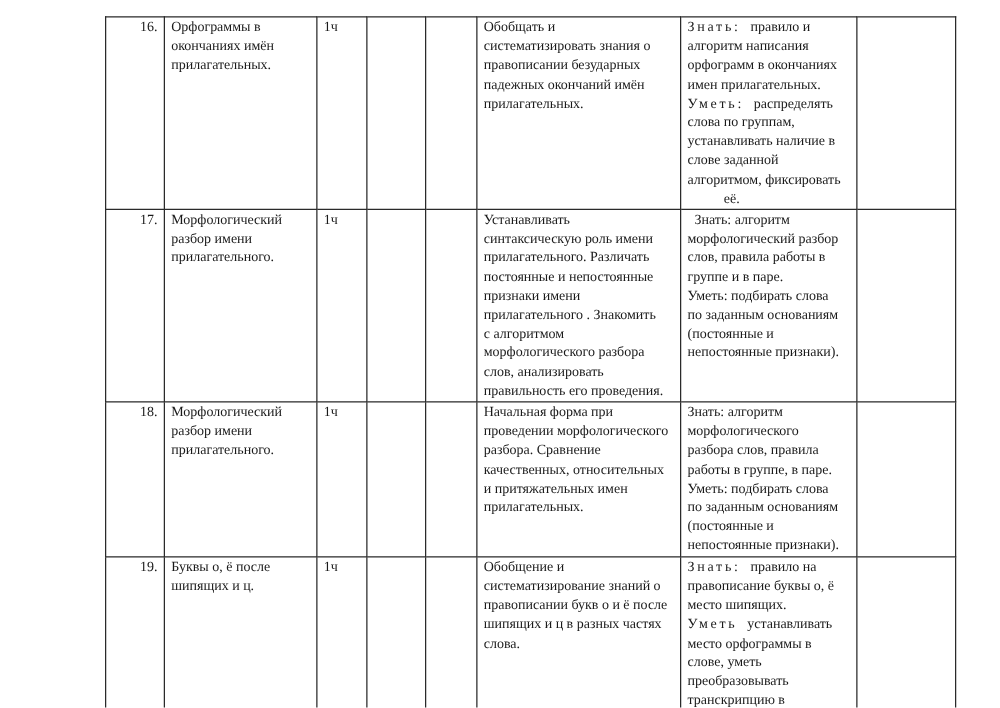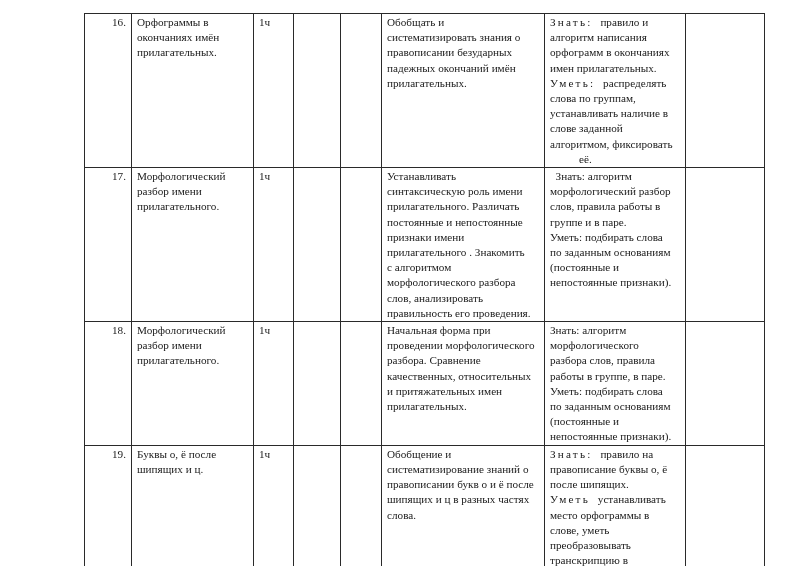--- a/index.html
+++ b/index.html
@@ -135,21 +135,21 @@
         <td>
           <span class="line">Обобщение  и</span>
           <span class="line">систематизирование знаний о</span>
           <span class="line">правописании букв о и ё после</span>
           <span class="line">шипящих и ц в разных частях</span>
           <span class="line">слова.</span>
         </td>
         <td>
           <span class="line"><span class="sp" style="white-space: pre;">Знать: </span><span style="white-space: pre;"> правило на</span></span>
           <span class="line"><span style="white-space: pre;">правописание буквы о, ё</span></span>
-          <span class="line"><span style="white-space: pre;">после шипящих.</span></span>
+          <span class="line"><span style="white-space: pre;">место шипящих.</span></span>
           <span class="line"><span class="sp" style="white-space: pre;">Уметь </span><span style="white-space: pre;"> устанавливать</span></span>
           <span class="line"><span style="white-space: pre;">место орфограммы в</span></span>
           <span class="line"><span style="white-space: pre;">слове, уметь</span></span>
           <span class="line"><span style="white-space: pre;">преобразовывать</span></span>
           <span class="line"><span style="white-space: pre;">транскрипцию в</span></span>
         </td>
         <td></td>
       </tr>
     </tbody>
 </table>

